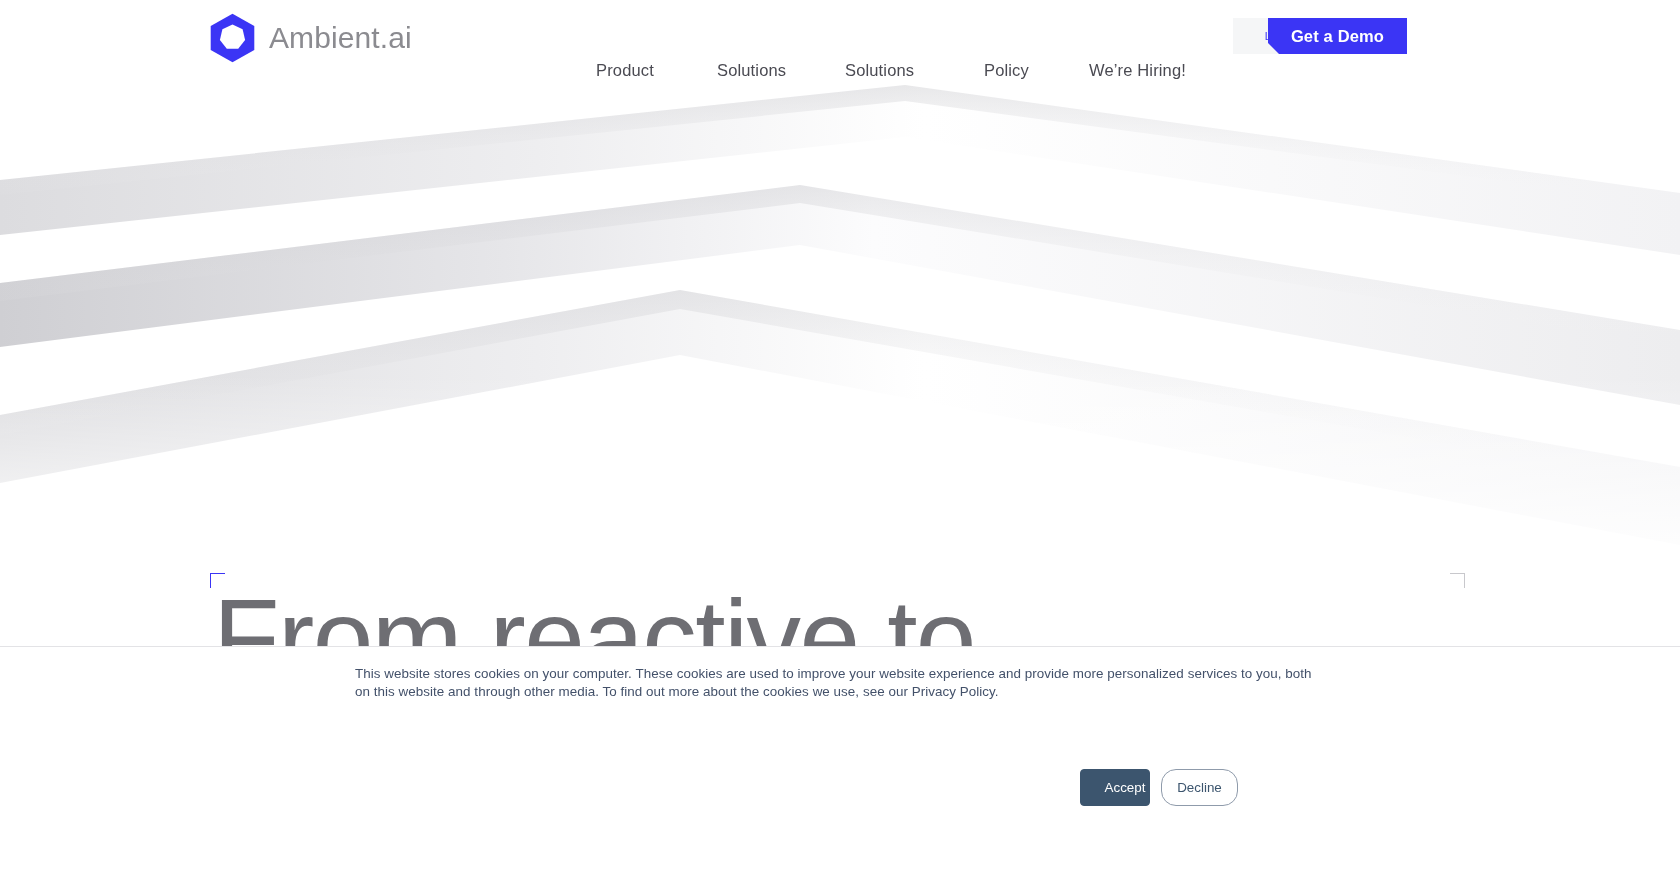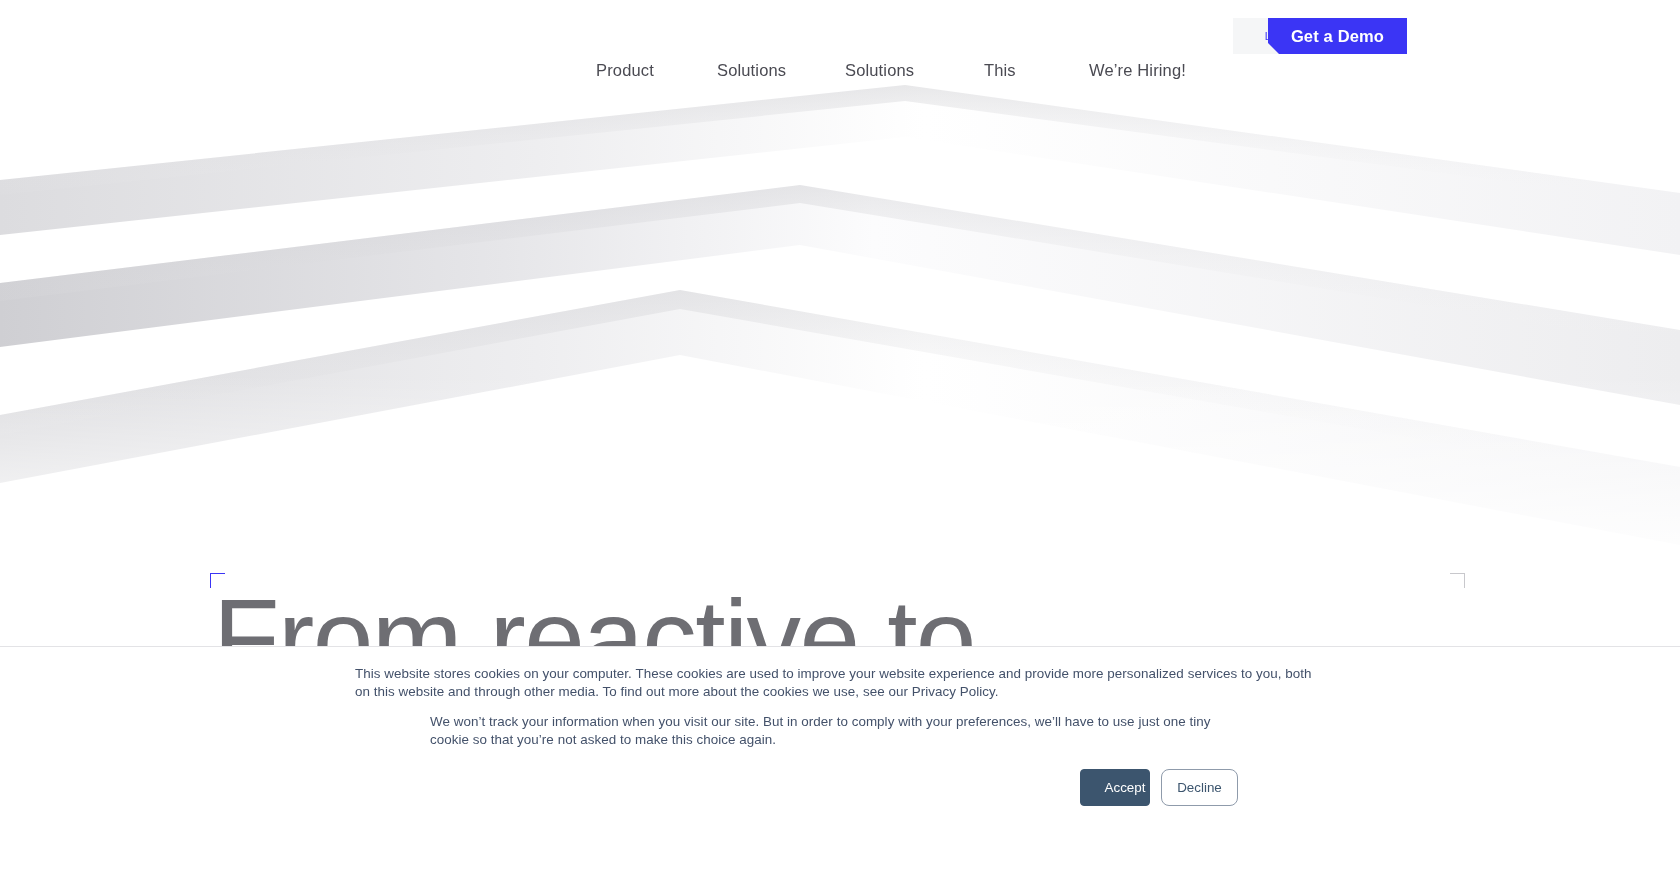--- a/index.html
+++ b/index.html
@@ -150,21 +150,21 @@
     font-size: 13.4px;
     font-family: "Liberation Sans", sans-serif;
     cursor: pointer;
     display: flex; align-items: center; justify-content: center; padding-left: 20px;
   }
   .btn-decline {
     width: 77px; height: 37px;
     background: #ffffff;
     color: #3c556e;
     border: 1px solid #8f9bab;
-    border-radius: 8px;
+    border-radius: 15px;
     font-size: 13.4px;
     font-family: "Liberation Sans", sans-serif;
     cursor: pointer;
     display: flex; align-items: center; justify-content: center;
   }
 </style>
 </head>
 <body>
 
 <div id="page">
@@ -212,37 +212,43 @@
 
     <span class="bracket bracket-tl"></span>
     <span class="bracket bracket-tr"></span>
 
     <h1 class="hero-title">From reactive to
 proactive</h1>
   </section>
 
   <header class="header">
 
+    <div class="logo-wrap">
+      <svg class="logo-mark" viewBox="0 0 47 50">
+        <path d="M23.5 0.8 L45.3 13.0 L45.3 37.0 L23.5 49.2 L1.7 37.0 L1.7 13.0 Z" fill="#3b35f5"></path>
+        <path d="M23.5 11.6 L33.6 16.2 L36.1 27.0 L29.2 35.7 L17.8 35.7 L10.9 27.0 L13.4 16.2 Z" fill="#ffffff"></path>
+      </svg>
+      <span class="logo-text">Ambient.ai</span>
+    </div>
 
     <nav class="nav">
       <button class="nav-item nav-0">Product</button>
       <button class="nav-item nav-1">Solutions</button>
       <button class="nav-item nav-2">Solutions</button>
-      <button class="nav-item nav-3">This</button>
+      <button class="nav-item nav-3">Policy</button>
       <button class="nav-item nav-4">We’re Hiring!</button>
     </nav>
 
     <button class="btn-login">Login</button>
     <button class="btn-demo">Get a Demo</button>
   </header>
 
   <section class="cookie">
     <div class="cookie-inner">
       <p class="cookie-p1">This website stores cookies on your computer. These cookies are used to improve your website experience and provide more personalized services to you, both on this website and through other media. To find out more about the cookies we use, see our Privacy Policy.</p>
-      <p class="cookie-p2">We won’t track your information when you visit our site. But in order to comply with your preferences, we’ll have to use just one tiny cookie so that you’re not asked to make this choice again.</p>
       <div class="cookie-btns">
         <button class="btn-accept">Accept</button>
         <button class="btn-decline">Decline</button>
       </div>
     </div>
   </section>
 
 </div>
 
 </body></html>

